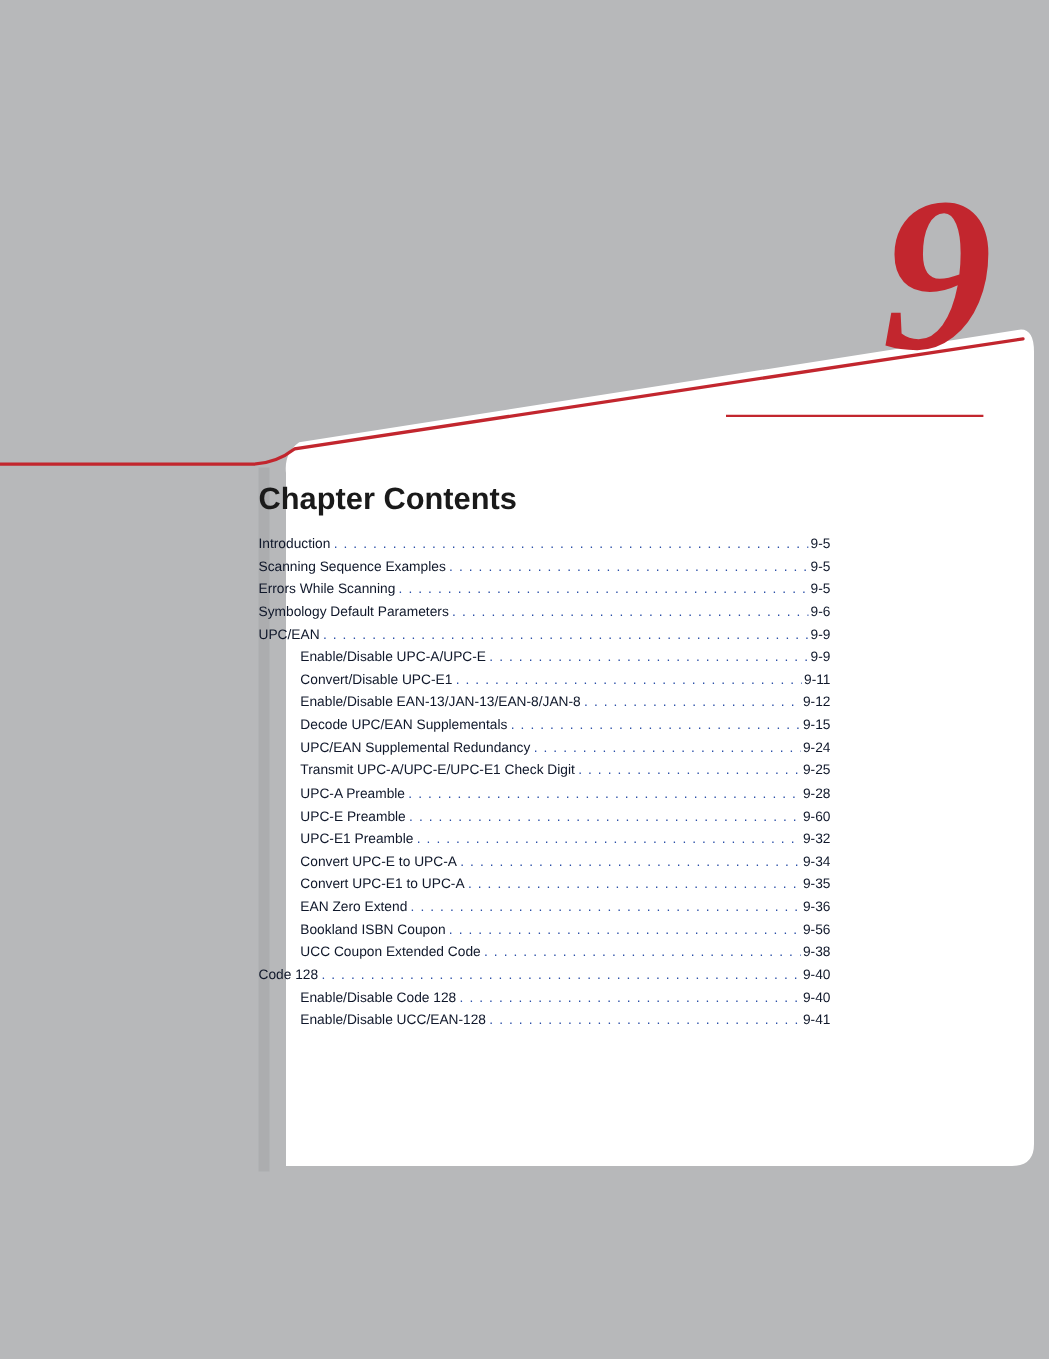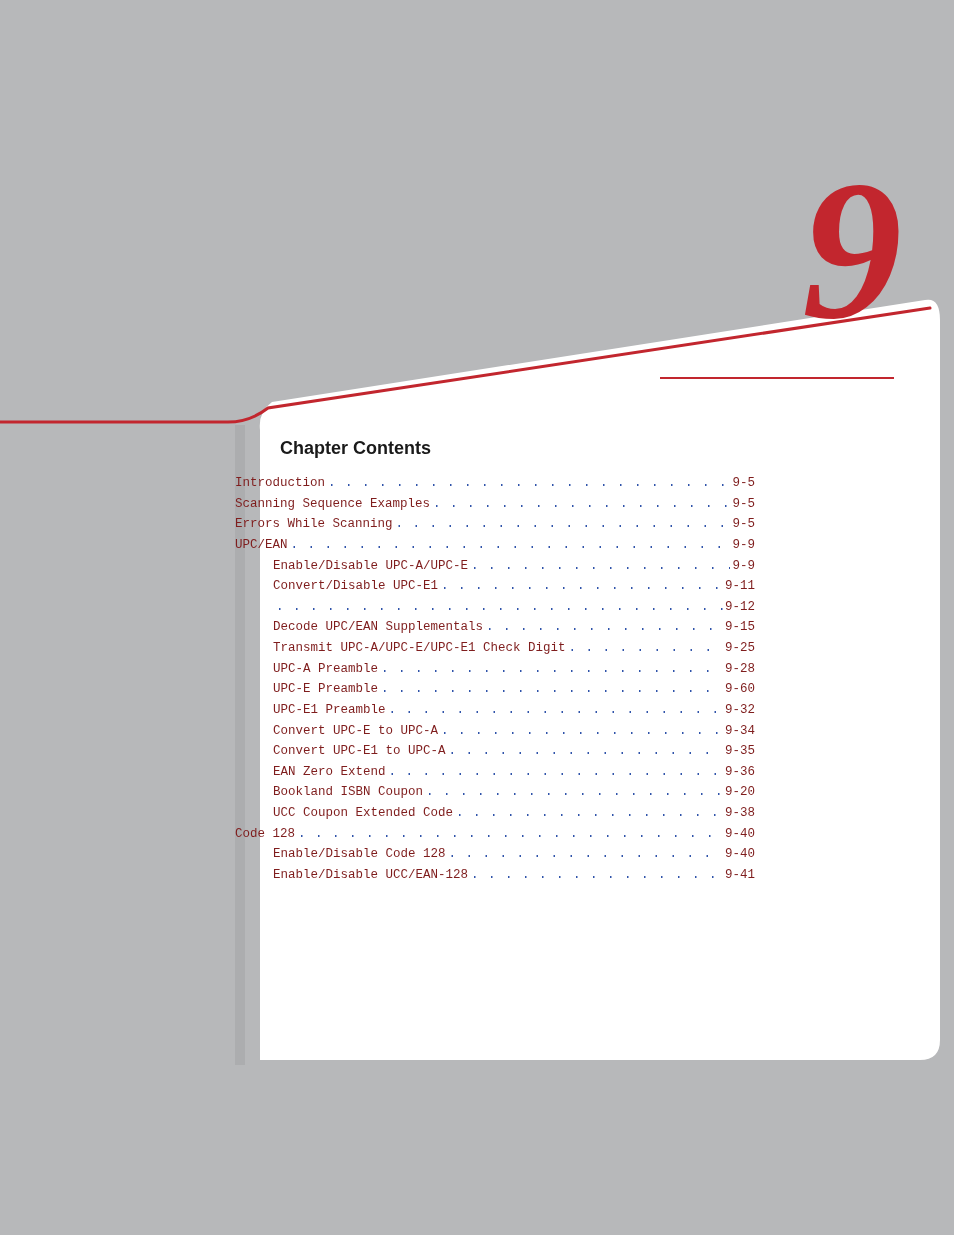--- a/index.html
+++ b/index.html
@@ -50,32 +50,30 @@
     z-index: 1;
   }
   .content {
     position: absolute;
     left: 235px;
     top: 438px;
     width: 520px;
     z-index: 10;
   }
   .section-heading {
-    font-size: 18px;
+    font-size: 28px;
     font-weight: 700;
     color: #1a1a1a;
     margin-bottom: 14px;
     font-family: "Helvetica Neue", Helvetica, Arial, sans-serif;
-    margin-left: 45px;
   }
   .toc {
     font-size: 12.5px;
-    color: #7f1d1d;
+    color: #0f172a;
     line-height: 1.65;
-    font-family: Liberation Mono, monospace;
   }
   .toc-row {
     display: flex;
     align-items: baseline;
     white-space: nowrap;
   }
   .toc-row.level1 { padding-left: 0; }
   .toc-row.level2 { padding-left: 38px; }
   .toc-label { flex: 0 0 auto; }
   .toc-dots {
@@ -134,44 +132,55 @@
           <span class="toc-label">Scanning Sequence Examples</span>
           <span class="toc-dots"></span>
           <span class="toc-page">9-5</span>
         </div>
         <div class="toc-row level1">
           <span class="toc-label">Errors While Scanning</span>
           <span class="toc-dots"></span>
           <span class="toc-page">9-5</span>
         </div>
         <div class="toc-row level1">
+          <span class="toc-label">Symbology Default Parameters</span>
+          <span class="toc-dots"></span>
+          <span class="toc-page">9-6</span>
+        </div>
+        <div class="toc-row level1">
           <span class="toc-label">UPC/EAN</span>
           <span class="toc-dots"></span>
           <span class="toc-page">9-9</span>
         </div>
         <div class="toc-row level2">
           <span class="toc-label">Enable/Disable UPC-A/UPC-E</span>
           <span class="toc-dots"></span>
           <span class="toc-page">9-9</span>
         </div>
         <div class="toc-row level2">
           <span class="toc-label">Convert/Disable UPC-E1</span>
           <span class="toc-dots"></span>
           <span class="toc-page">9-11</span>
         </div>
         <div class="toc-row level2">
+          <span class="toc-label">Enable/Disable EAN-13/JAN-13/EAN-8/JAN-8</span>
           <span class="toc-dots"></span>
           <span class="toc-page">9-12</span>
         </div>
         <div class="toc-row level2">
           <span class="toc-label">Decode UPC/EAN Supplementals</span>
           <span class="toc-dots"></span>
           <span class="toc-page">9-15</span>
         </div>
         <div class="toc-row level2">
+          <span class="toc-label">UPC/EAN Supplemental Redundancy</span>
+          <span class="toc-dots"></span>
+          <span class="toc-page">9-24</span>
+        </div>
+        <div class="toc-row level2">
           <span class="toc-label">Transmit UPC-A/UPC-E/UPC-E1 Check Digit</span>
           <span class="toc-dots"></span>
           <span class="toc-page">9-25</span>
         </div>
         <div class="toc-row level2">
           <span class="toc-label">UPC-A Preamble</span>
           <span class="toc-dots"></span>
           <span class="toc-page">9-28</span>
         </div>
         <div class="toc-row level2">
@@ -195,21 +204,21 @@
           <span class="toc-page">9-35</span>
         </div>
         <div class="toc-row level2">
           <span class="toc-label">EAN Zero Extend</span>
           <span class="toc-dots"></span>
           <span class="toc-page">9-36</span>
         </div>
         <div class="toc-row level2">
           <span class="toc-label">Bookland ISBN Coupon</span>
           <span class="toc-dots"></span>
-          <span class="toc-page">9-20</span>
+          <span class="toc-page">9-56</span>
         </div>
         <div class="toc-row level2">
           <span class="toc-label">UCC Coupon Extended Code</span>
           <span class="toc-dots"></span>
           <span class="toc-page">9-38</span>
         </div>
         <div class="toc-row level1">
           <span class="toc-label">Code 128</span>
           <span class="toc-dots"></span>
           <span class="toc-page">9-40</span>

